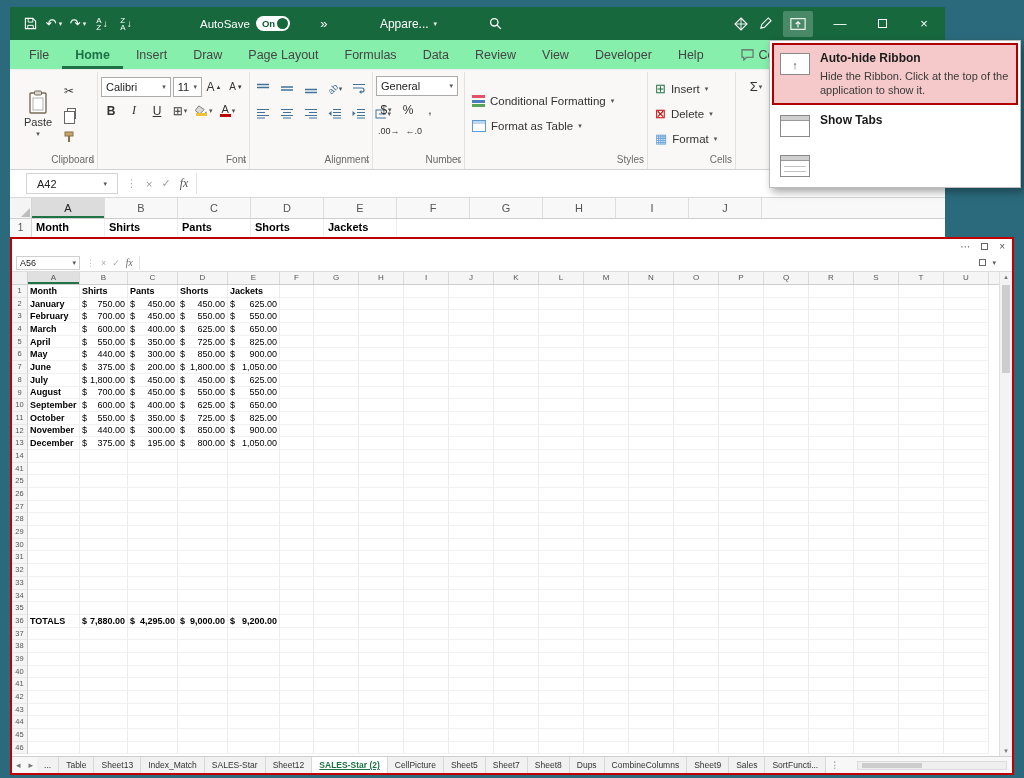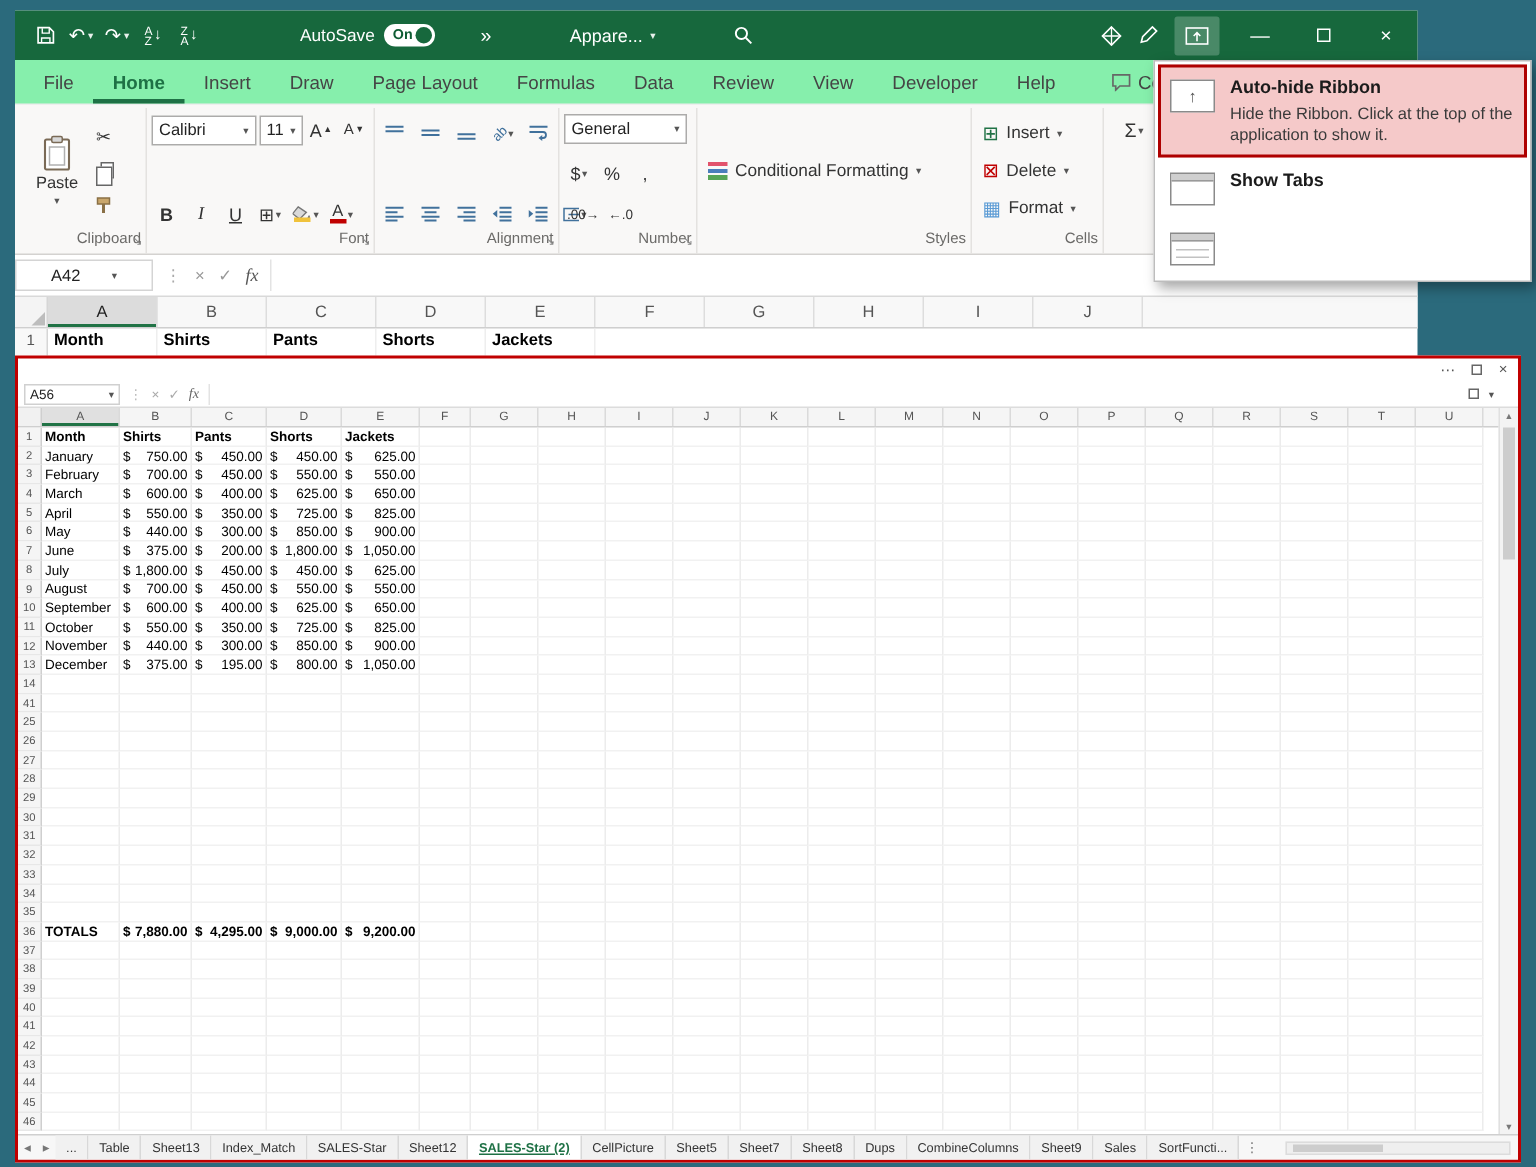--- a/index.html
+++ b/index.html
@@ -36,21 +36,21 @@
 
   
   .ribbon { height:100px; background:#f9f8f7; border-bottom:1px solid #d4d2d0; display:flex; padding:2px 0 0 4px; position:relative; }
   .group { display:flex; flex-direction:column; border-right:1px solid #e4e2e0; padding:2px 3px 0 3px; position:relative; flex:none; }
   .g-body { flex:1; display:flex; }
   .g-label { height:16px; font-size:10px; color:#6b6a68; text-align:right; line-height:14px; }
   .launcher { position:absolute; right:2px; bottom:4px; font-size:8px; color:#8a8a8a; }
   .sbtn { height:21px; min-width:20px; display:inline-flex; align-items:center; justify-content:center; gap:1px; font-size:12px; color:#333; padding:0 2px; }
   .caret { font-size:7px; color:#555; }
   .combo { border:1px solid #acabaa; background:#fff; height:20px; display:flex; align-items:center; justify-content:space-between; font-size:11px; padding:0 4px; color:#222; }
-  .vcol { display:flex; flex-direction:column; justify-content:space-between; }
+  .vcol { display:flex; flex-direction:column; justify-content:flex-start; }
   .hrow { display:flex; align-items:center; }
 
   .paste-btn { width:42px; display:flex; flex-direction:column; align-items:center; justify-content:center; gap:2px; font-size:11px; color:#333; }
   .clip-small { display:flex; flex-direction:column; justify-content:center; gap:2px; }
   .icon-copy { width:9px; height:11px; border:1px solid #666; background:#fff; position:relative; margin-left:5px; }
   .icon-copy:before { content:""; position:absolute; left:-4px; top:2px; width:9px; height:11px; border:1px solid #666; background:#fff; }
 
   .bld { font-weight:bold; }
   .itl { font-style:italic; font-family:"Liberation Serif", serif; }
   .und { text-decoration:underline; }
@@ -60,21 +60,21 @@
   .styles-row, .cells-row { height:25px; display:flex; align-items:center; gap:5px; font-size:11.5px; color:#333; padding-left:4px; white-space:nowrap; }
   .icon-cf { width:13px; height:12px; background:linear-gradient(to bottom,#e2526b 0 3px,transparent 3px 4.5px,#4a7ebb 4.5px 7.5px,transparent 7.5px 9px,#57a556 9px 12px); }
   .icon-fat { width:14px; height:12px; border:1px solid #5b9bd5; background:linear-gradient(#bdd7ee 0 3px,#fff 3px); }
   .icon-cs { width:6px; height:5px; background:#ffd966; box-shadow:7px 0 #a9d18e, 0 6px #9dc3e6, 7px 6px #f4b183; margin-right:7px; margin-bottom:6px; }
   .ic-green { color:#217346; font-size:13px; }
   .ic-red { color:#c00000; font-size:13px; }
   .ic-blue { color:#5b9bd5; font-size:13px; }
 
   
   .fbar { height:28px; background:#fff; border-bottom:1px solid #d9d9d9; display:flex; align-items:center; font-size:11px; color:#555; }
-  .namebox { width:92px; height:21px; border:1px solid #d4d4d4; margin-left:0; display:flex; align-items:center; justify-content:space-between; padding:0 23px; color:#222; }
+  .namebox { width:92px; height:21px; border:1px solid #d4d4d4; margin-left:16px; display:flex; align-items:center; justify-content:space-between; padding:0 10px; color:#222; }
   .fx-zone { display:flex; align-items:center; gap:9px; padding:0 8px; }
   .fx { font-family:"Liberation Serif", serif; font-style:italic; font-size:12px; color:#555; }
   .f-input { flex:1; height:21px; border-left:1px solid #e3e3e3; }
 
   
   .colhdr { height:21px; display:flex; background:#f8f8f8; border-bottom:1px solid #cfcfcf; font-size:11px; color:#555; }
   .corner { width:22px; border-right:1px solid #d6d6d6; position:relative; background:#f4f4f4; }
   .corner:after { content:""; position:absolute; right:1px; bottom:1px; width:0; height:0; border-bottom:9px solid #bdbdbd; border-left:9px solid transparent; }
   .mcol { width:73px; text-align:center; line-height:20px; border-right:1px solid #ddd; }
   .mcol.sel { background:#dcdcdc; box-shadow:inset 0 -2px #217346; color:#222; }
@@ -108,21 +108,21 @@
   .icolhdr { height:13px; display:flex; background:#f5f5f5; border-bottom:1px solid #cfcfcf; font-size:8px; color:#555; padding-right:13px; }
   .gcorner { width:16px; border-right:1px solid #cfcfcf; background:#f1f1f1; }
   .ghdr { text-align:center; line-height:12px; border-right:1px solid #dadada; flex:none; }
   .ghdr.sel { background:#e0e0e0; box-shadow:inset 0 -2px #217346; }
 
   .ibody { height:470px; overflow:hidden; position:relative; }
   .grow { display:flex; height:12.7px; }
   .grow.hdr .gcell { font-weight:bold; }
   .rnum { width:16px; flex:none; background:#f5f5f5; border-right:1px solid #cfcfcf; border-bottom:1px solid #e7e7e7; font-size:7.5px; color:#555; text-align:center; line-height:12px; }
   .gcell { flex:none; border-right:1px solid #ececec; border-bottom:1px solid #f1f1f1; font-size:9px; color:#000; display:flex; align-items:center; overflow:hidden; white-space:nowrap; }
-  .gcell.txt { padding-left:2px; }
+  .gcell.txt { padding-left:2px;font-weight:bold; }
   .gcell.cur { justify-content:space-between; padding:0 2px; }
   .gcell.b, .gcell.b span { font-weight:bold; }
 
   .vscroll { position:absolute; right:0; top:33px; bottom:17px; width:13px; background:#f3f3f3; border-left:1px solid #e0e0e0; font-size:7px; color:#777; text-align:center; }
   .vthumb { position:absolute; left:2px; right:2px; top:13px; height:88px; background:#cdcdcd; }
   .vs-a { position:absolute; left:0; right:0; }
 
   .itabbar { position:absolute; left:0; right:0; bottom:0; height:17px; display:flex; align-items:center; border-top:1px solid #cfcfcf; background:#f7f7f7; font-size:8.5px; color:#333; }
   .tnav { padding:0 4px; color:#777; font-size:9px; }
   .stabs { display:flex; height:100%; }
@@ -393,20 +393,25 @@
         <span class="launcher">↘</span>
       </div>
 
       <div class="group" style="width:183px">
         <div class="g-body vcol" style="justify-content:center;">
           <div class="styles-row">
             <span class="icon-cf"></span>
             <span>Conditional Formatting</span>
               <span class="caret">▾</span>
           </div>
+          <div class="styles-row">
+            <span class="icon-fat"></span>
+            <span>Format as Table</span>
+              <span class="caret">▾</span>
+          </div>
         </div>
         <div class="g-label">Styles</div>
       </div>
 
       <div class="group" style="width:88px">
         <div class="g-body vcol" style="justify-content:center;">
           <div class="cells-row">
             <span class="ic-green">⊞</span>
             <span>Insert</span>
               <span class="caret">▾</span>

